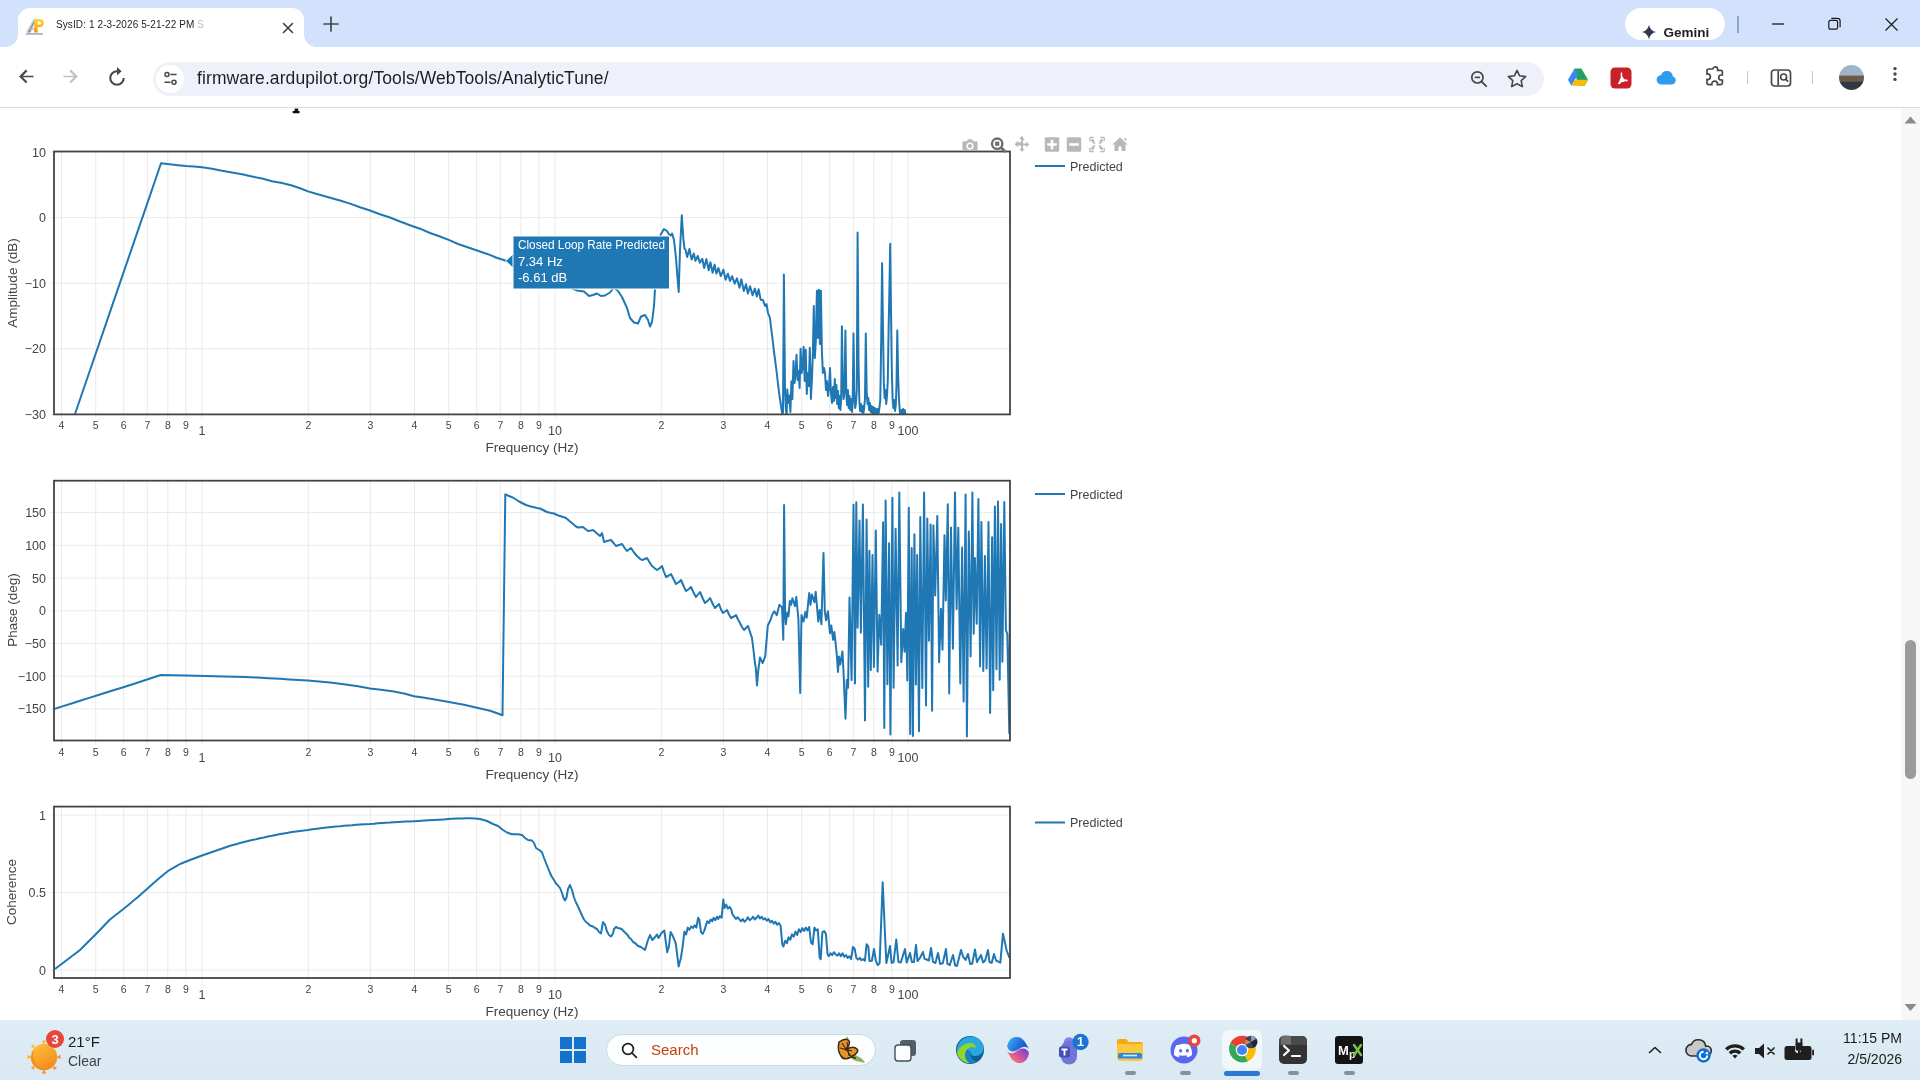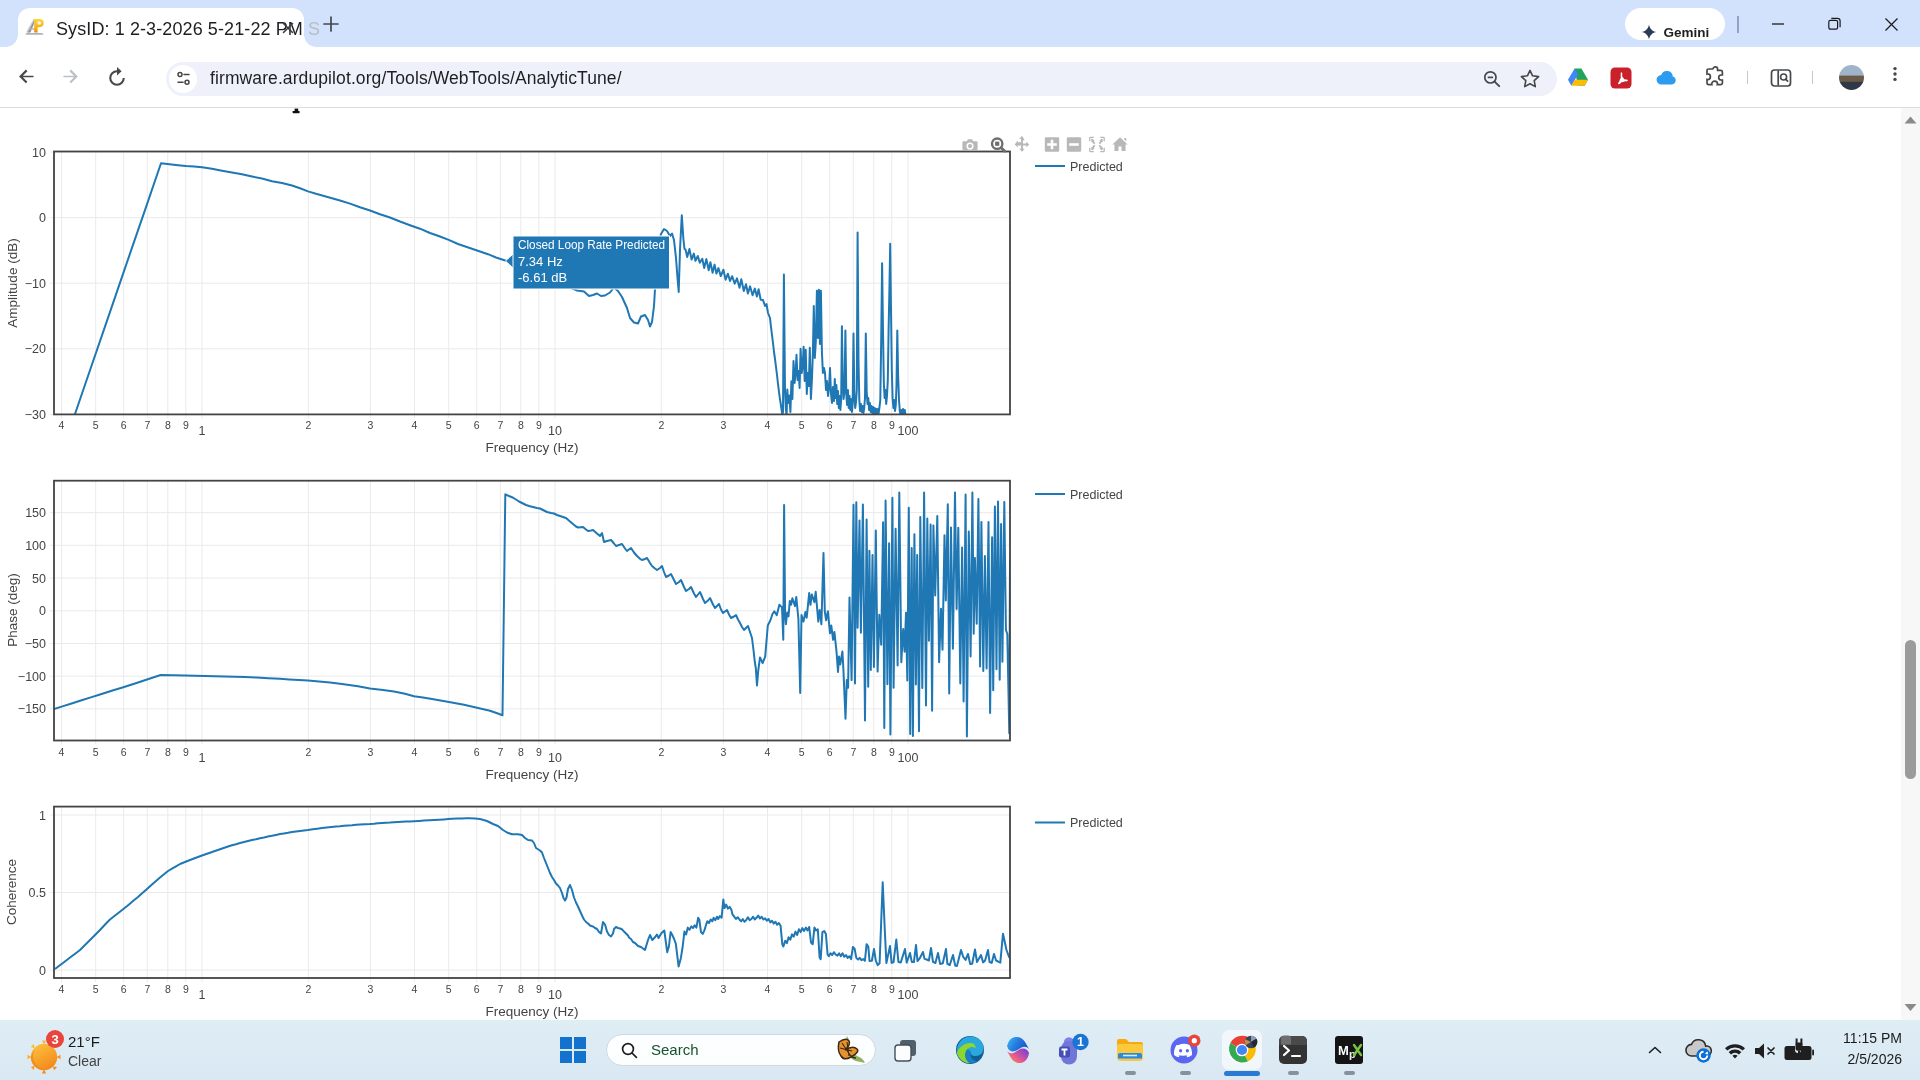--- a/index.html
+++ b/index.html
@@ -4,44 +4,44 @@
 *{margin:0;padding:0;box-sizing:content-box;}
 html,body{width:1920px;height:1080px;overflow:hidden;background:#fff;
   font-family:"Liberation Sans", sans-serif;-webkit-font-smoothing:antialiased;}
 svg text{font-family:"Liberation Sans", sans-serif;}
 
 #tabbar{position:absolute;left:0;top:0;width:1920px;height:47px;background:#d3e2fc;}
 #tab{position:absolute;left:18px;top:8px;width:286px;height:39px;background:#fff;border-radius:12px 12px 0 0;}
 #tab:before{content:"";position:absolute;left:-12px;bottom:0;width:12px;height:12px;background:radial-gradient(circle at 0 0, transparent 11.5px, #fff 12px);}
 #tab:after{content:"";position:absolute;right:-12px;bottom:0;width:12px;height:12px;background:radial-gradient(circle at 100% 0, transparent 11.5px, #fff 12px);}
 #favicon{position:absolute;left:7px;top:9px;}
-#tabtitle{position:absolute;left:38px;top:11px;font-size:18px;color:#1c1e21;white-space:nowrap;letter-spacing:0.1px;}
+#tabtitle{position:absolute;left:38px;top:11px;font-size:10px;color:#1c1e21;white-space:nowrap;letter-spacing:0.1px;}
 #tabclose{position:absolute;right:10px;top:14px;}
 #newtab{position:absolute;left:321px;top:14px;}
 #gemini{position:absolute;left:1625px;top:8px;width:100px;height:32px;background:#fff;border-radius:16px;display:flex;align-items:flex-end;justify-content:center;gap:7px;font-size:13.5px;font-weight:700;color:#1f1f1f;}
 #tbsep{position:absolute;left:1737px;top:16px;width:2px;height:17px;background:#8fa4c2;}
 #winmin{position:absolute;left:1771px;top:17px;}
 #winmax{position:absolute;left:1827px;top:17px;}
 #winclose{position:absolute;left:1884px;top:17px;}
 #toolbar{position:absolute;left:0;top:47px;width:1920px;height:60px;background:#fff;}
 .tbi{position:absolute;top:19px;}
-#omnibox{position:absolute;left:166px;top:14.5px;width:1391px;height:34.5px;background:#eef1f9;border-radius:17px;}
+#omnibox{position:absolute;left:153px;top:14.5px;width:1391px;height:34.5px;background:#eef1f9;border-radius:17px;}
 #siteicon{position:absolute;left:3px;top:3px;width:28px;height:28px;background:#fff;border-radius:50%;}
 #urltext{position:absolute;left:44px;top:6px;font-size:17.5px;color:#1d1f23;letter-spacing:0.1px;}
 .pillicon{position:absolute;top:6px;}
 .vsep{position:absolute;top:24px;width:1px;height:13px;background:#c4c7cc;}
 #avatar{position:absolute;left:1839px;top:18px;width:25px;height:25px;border-radius:50%;background:linear-gradient(180deg,#9fb4c8 0 40%,#6b5a45 45% 65%,#2e3846 70% 100%);}
 #tbdivider{position:absolute;left:0;top:107px;width:1920px;height:1px;background:#d9dce1;}
 
 
 #taskbar{position:absolute;left:0;top:1020px;width:1920px;height:60px;background:linear-gradient(180deg,#dfedf5,#d9e8f2);}
 #weather{position:absolute;left:8px;top:0;}
 #winlogo{position:absolute;left:560px;top:17px;}
 #searchbox{position:absolute;left:606px;top:14px;width:270px;height:32px;background:rgba(255,255,255,0.92);border:1px solid #cddae2;border-radius:16px;box-sizing:border-box;}
-#searchbox>span{position:absolute;left:44px;top:6px;font-size:15px;color:#14532d;}
+#searchbox>span{position:absolute;left:44px;top:6px;font-size:15px;color:#c2410c;}
 #taskview{position:absolute;left:893px;top:18px;}
 .ticon{position:absolute;top:10px;width:40px;height:40px;}
 .ticon>svg{position:relative;z-index:1;}
 .activebg{position:absolute;left:0;top:0;width:40px;height:40px;background:rgba(255,255,255,0.6);border-radius:7px;}
 .tdot{position:absolute;top:51px;width:11px;height:4px;border-radius:2px;background:#85929b;}
 .tbluedot{position:absolute;top:51px;width:36px;height:4.5px;border-radius:2.5px;background:#2a7ad4;}
 #tray{position:absolute;left:1648px;top:0;width:272px;height:60px;}
 #clock{position:absolute;right:18px;top:8px;text-align:right;font-size:14px;color:#1b1b1b;line-height:21px;}
 
 </style></head>

